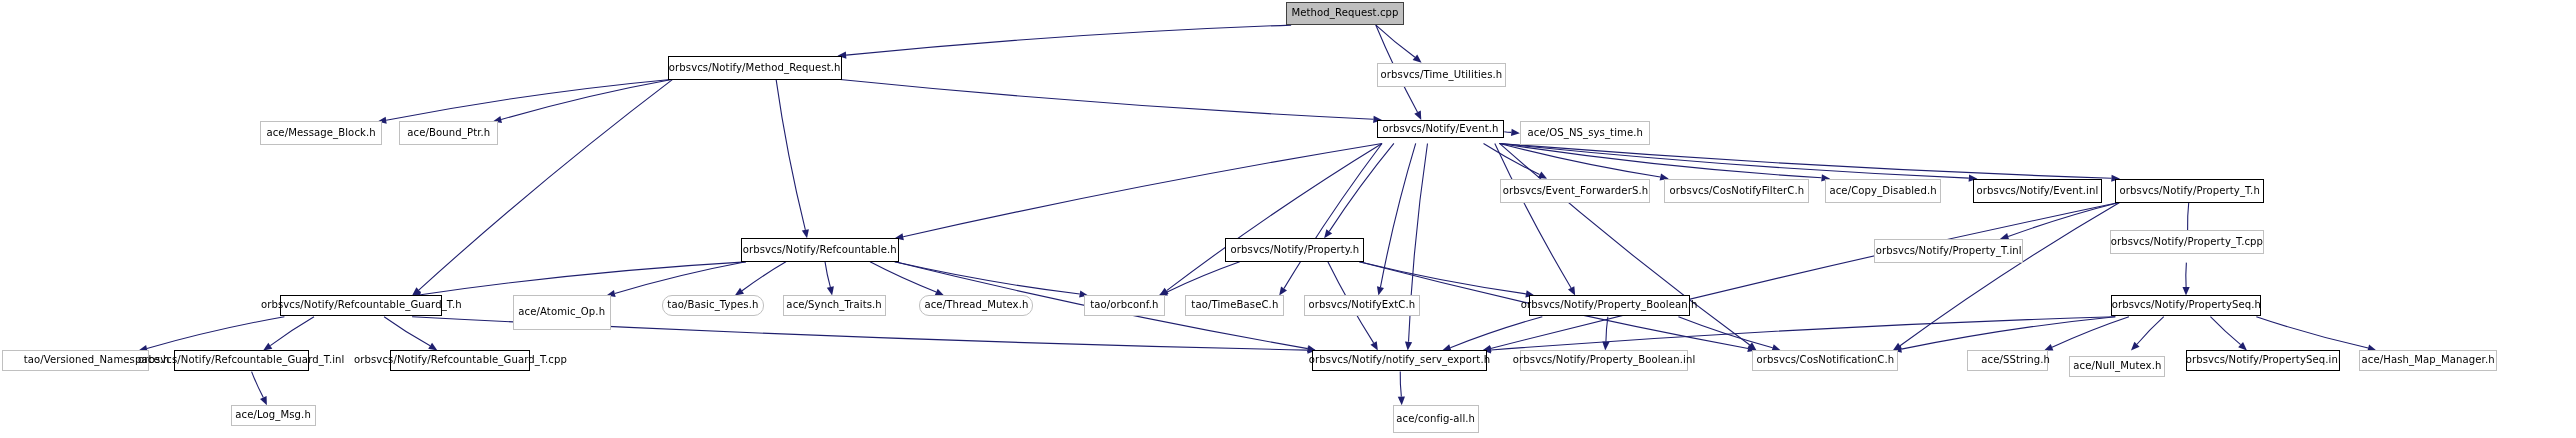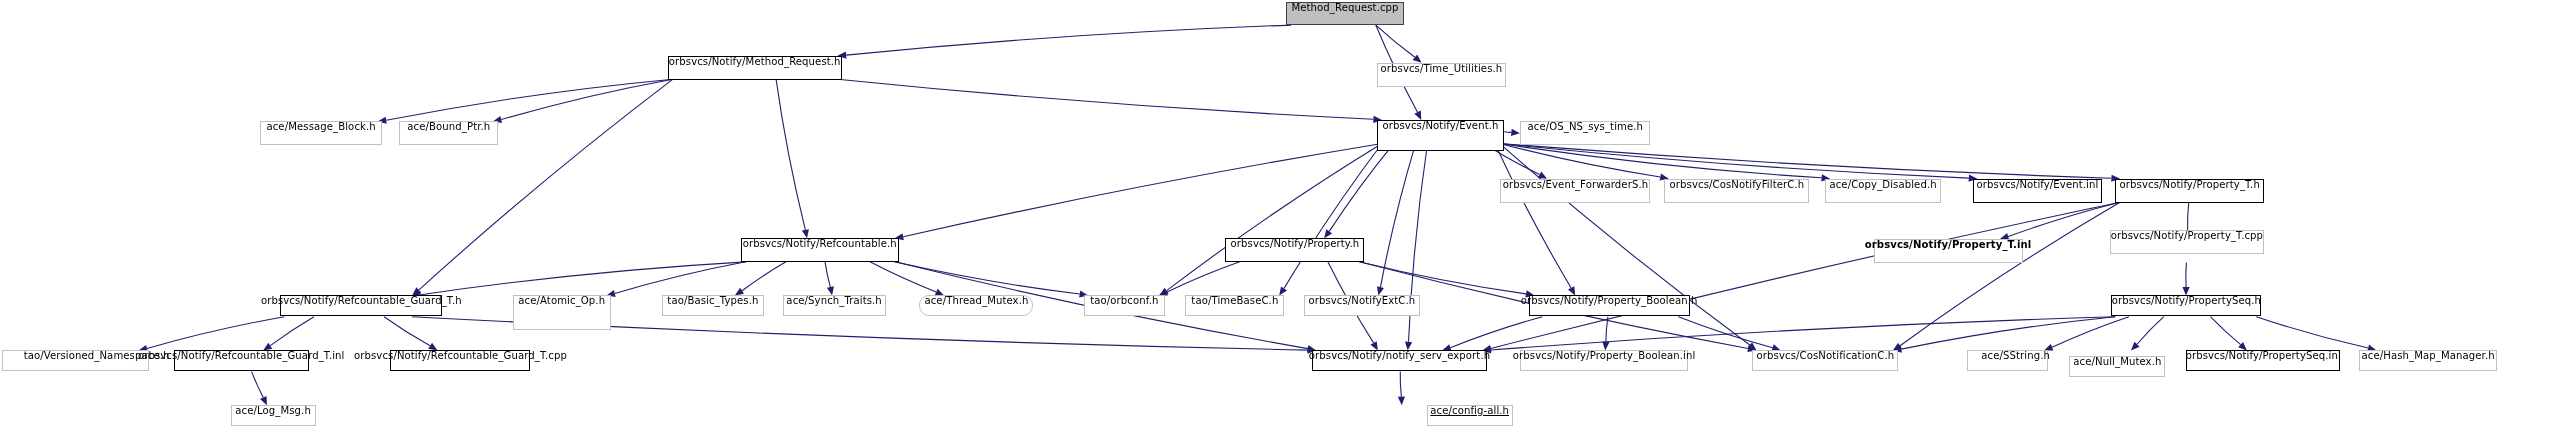--- a/index.html
+++ b/index.html
@@ -19,21 +19,21 @@
     position: absolute;
     left: 0;
     top: 0;
     width: 2576px;
     height: 439px;
   }
   .node {
     position: absolute;
     box-sizing: border-box;
     display: flex;
-    align-items: flex-start;
+    align-items: center;
     justify-content: center;
     white-space: nowrap;
     background: #ffffff;
     border: 0.8px solid #c0c0c0;
     color: #000000;
     font-size: 10.2px;
     line-height: 1;
     letter-spacing: 0.1px;
     z-index: 5;
   }
@@ -172,21 +172,21 @@
       </div>
       <div class="node" style="left: 1377px; top: 63px; width: 129px; height: 23.5px;">
         <span class="node-label">orbsvcs/Time_Utilities.h</span>
       </div>
       <div class="node" style="left: 260px; top: 121px; width: 122px; height: 23.5px;">
         <span class="node-label">ace/Message_Block.h</span>
       </div>
       <div class="node" style="left: 399px; top: 121px; width: 99px; height: 23.5px;">
         <span class="node-label">ace/Bound_Ptr.h</span>
       </div>
-      <div class="node bold" style="left: 1377px; top: 120px; width: 127px; height: 31px;">
+      <div class="node bold" style="left: 1377px; top: 120px; width: 127px; height: 18px;">
         <span class="node-label">orbsvcs/Notify/Event.h</span>
       </div>
       <div class="node" style="left: 1520px; top: 121px; width: 130px; height: 23.5px;">
         <span class="node-label">ace/OS_NS_sys_time.h</span>
       </div>
       <div class="node" style="left: 1500px; top: 179px; width: 150px; height: 23.5px;">
         <span class="node-label">orbsvcs/Event_ForwarderS.h</span>
       </div>
       <div class="node" style="left: 1664px; top: 179px; width: 145px; height: 23.5px;">
         <span class="node-label">orbsvcs/CosNotifyFilterC.h</span>
@@ -199,33 +199,33 @@
       </div>
       <div class="node bold" style="left: 2115px; top: 179px; width: 149px; height: 23.5px;">
         <span class="node-label">orbsvcs/Notify/Property_T.h</span>
       </div>
       <div class="node bold" style="left: 741px; top: 238px; width: 158px; height: 23.5px;">
         <span class="node-label">orbsvcs/Notify/Refcountable.h</span>
       </div>
       <div class="node bold" style="left: 1225px; top: 238px; width: 139px; height: 23.5px;">
         <span class="node-label">orbsvcs/Notify/Property.h</span>
       </div>
-      <div class="node" style="left: 1874px; top: 239px; width: 149px; height: 23.5px; font-weight: bold;">
+      <div class="node" style="left: 1874px; top: 239px; width: 149px; height: 23.5px;">
         <span class="node-label">orbsvcs/Notify/Property_T.inl</span>
       </div>
       <div class="node" style="left: 2110px; top: 230px; width: 154px; height: 23.5px;">
         <span class="node-label">orbsvcs/Notify/Property_T.cpp</span>
       </div>
       <div class="node bold" style="left: 280px; top: 295px; width: 162px; height: 21px;">
         <span class="node-label">orbsvcs/Notify/Refcountable_Guard_T.h</span>
       </div>
       <div class="node" style="left: 513px; top: 295px; width: 98px; height: 35px;">
         <span class="node-label">ace/Atomic_Op.h</span>
       </div>
-      <div class="node" style="left: 662px; top: 295px; width: 102px; height: 21px;">
+      <div class="node" style="left: 662px; top: 295px; width: 102px; height: 21px; border-radius: 10px;">
         <span class="node-label">tao/Basic_Types.h</span>
       </div>
       <div class="node" style="left: 783px; top: 295px; width: 103px; height: 21px;">
         <span class="node-label">ace/Synch_Traits.h</span>
       </div>
       <div class="node" style="left: 919px; top: 295px; width: 114px; height: 21px; border-radius: 10px;">
         <span class="node-label">ace/Thread_Mutex.h</span>
       </div>
       <div class="node" style="left: 1084px; top: 295px; width: 81px; height: 21px;">
         <span class="node-label">tao/orbconf.h</span>
@@ -268,18 +268,18 @@
       </div>
       <div class="node bold" style="left: 2186px; top: 350px; width: 154px; height: 21px;">
         <span class="node-label">orbsvcs/Notify/PropertySeq.inl</span>
       </div>
       <div class="node" style="left: 2359px; top: 350px; width: 138px; height: 21px;">
         <span class="node-label">ace/Hash_Map_Manager.h</span>
       </div>
       <div class="node" style="left: 231px; top: 405px; width: 85px; height: 21px;">
         <span class="node-label">ace/Log_Msg.h</span>
       </div>
-      <div class="node" style="left: 1427px; top: 405px; width: 86px; height: 21px; text-decoration: underline;">
+      <div class="node" style="left: 1393px; top: 405px; width: 86px; height: 28px;">
         <span class="node-label">ace/config-all.h</span>
       </div>
     </div>
 </div>
 
 
 </body></html>

